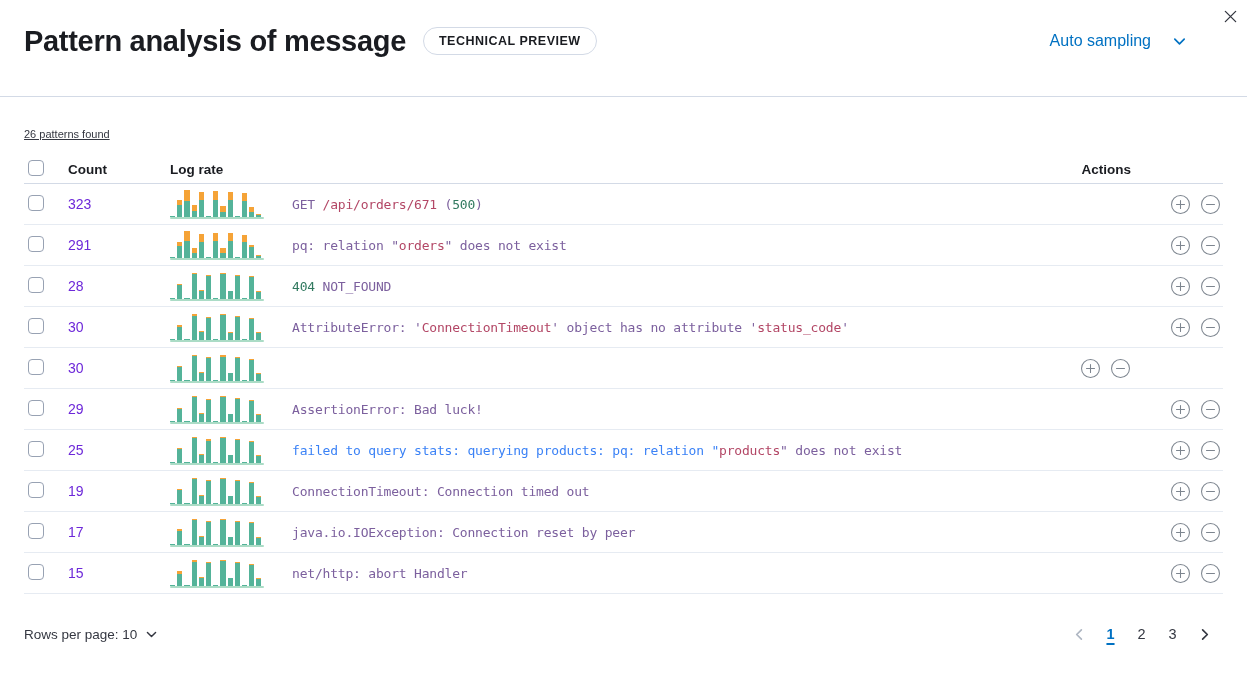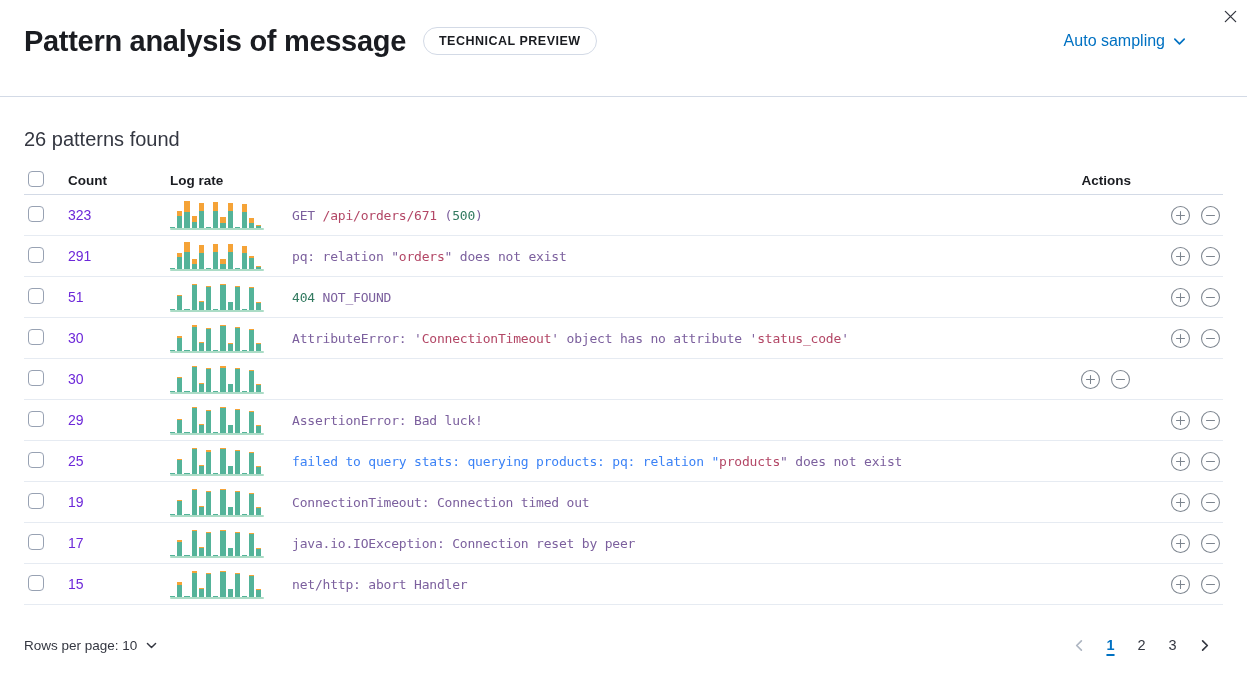--- a/index.html
+++ b/index.html
@@ -26,33 +26,33 @@
     margin-left:17px;
     border:1px solid #d3dae6; border-radius:15px;
     padding:6px 15px;
     font-size:12.5px; font-weight:700; letter-spacing:0.5px;
     color:#1a1c21; white-space:nowrap;
   }
   .sampling-menu {
     margin-left:auto; margin-right:30px;
     color:var(--link-blue,#0071c2);
     font-size:16px;
-    display:flex; align-items:center; gap:7px;
+    display:flex; align-items:center; gap:21px;
     cursor:pointer; background:none; border:none;
     font-family:inherit;
   }
   .close-btn {
     position:absolute; top:5px; right:4px;
     width:26px; height:26px;
     background:none; border:none; cursor:pointer;
     display:flex; align-items:center; justify-content:center;
     color:#343741;
   }
   .content { padding:0 24px; }
-  .summary-text { margin-top:31px; font-size:20px; color:#343741; }
+  .summary-text { margin-top:31px; font-size:11px; color:#343741;text-decoration:underline; }
 
   .patterns-table { margin-top:15px; }
   .thead-row, .trow {
     display:grid;
     grid-template-columns:44px 102px 122px 1fr 90px;
     align-items:center;
   }
   .thead-row {
     height:29px;
     border-bottom:1px solid #d3dae6;
@@ -304,21 +304,21 @@
             <circle cx="11" cy="11" r="9.4" stroke="currentColor" stroke-width="1.1"></circle>
             <path d="M6.8 11 H15.2" stroke="currentColor" stroke-width="1.1" stroke-linecap="round"></path>
           </svg>
         </span>
       </button>
     </div>
   </div>
 
   <div class="trow">
     <div><button class="checkbox"></button></div>
-    <div class="count-cell">51</div>
+    <div class="count-cell">28</div>
     <div>
             <div class="spark">
               <div class="bar">
                 <div class="seg green" style="height: 5%;"></div>
               </div>
               <div class="bar">
                 <div class="seg orange" style="height: 3%;"></div>
                 <div class="seg green" style="height: 52%;"></div>
               </div>
               <div class="bar">

